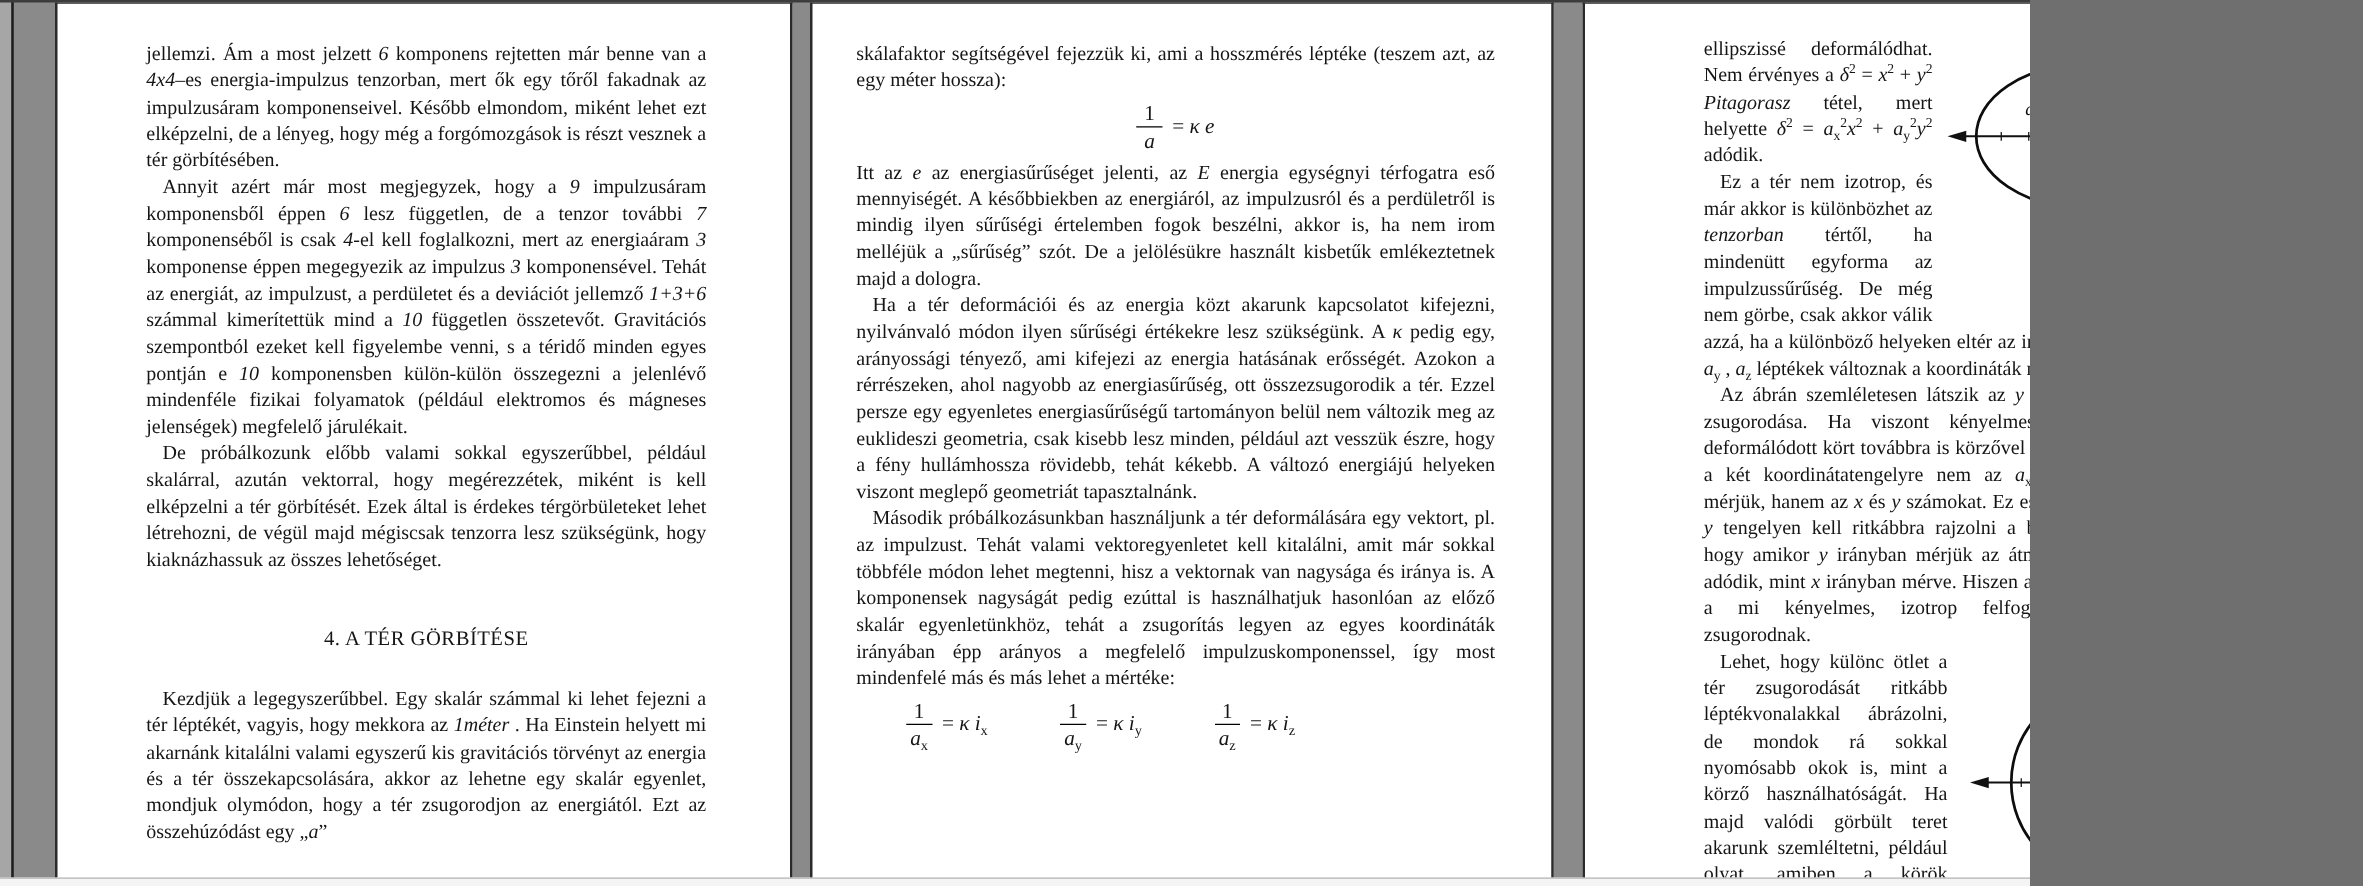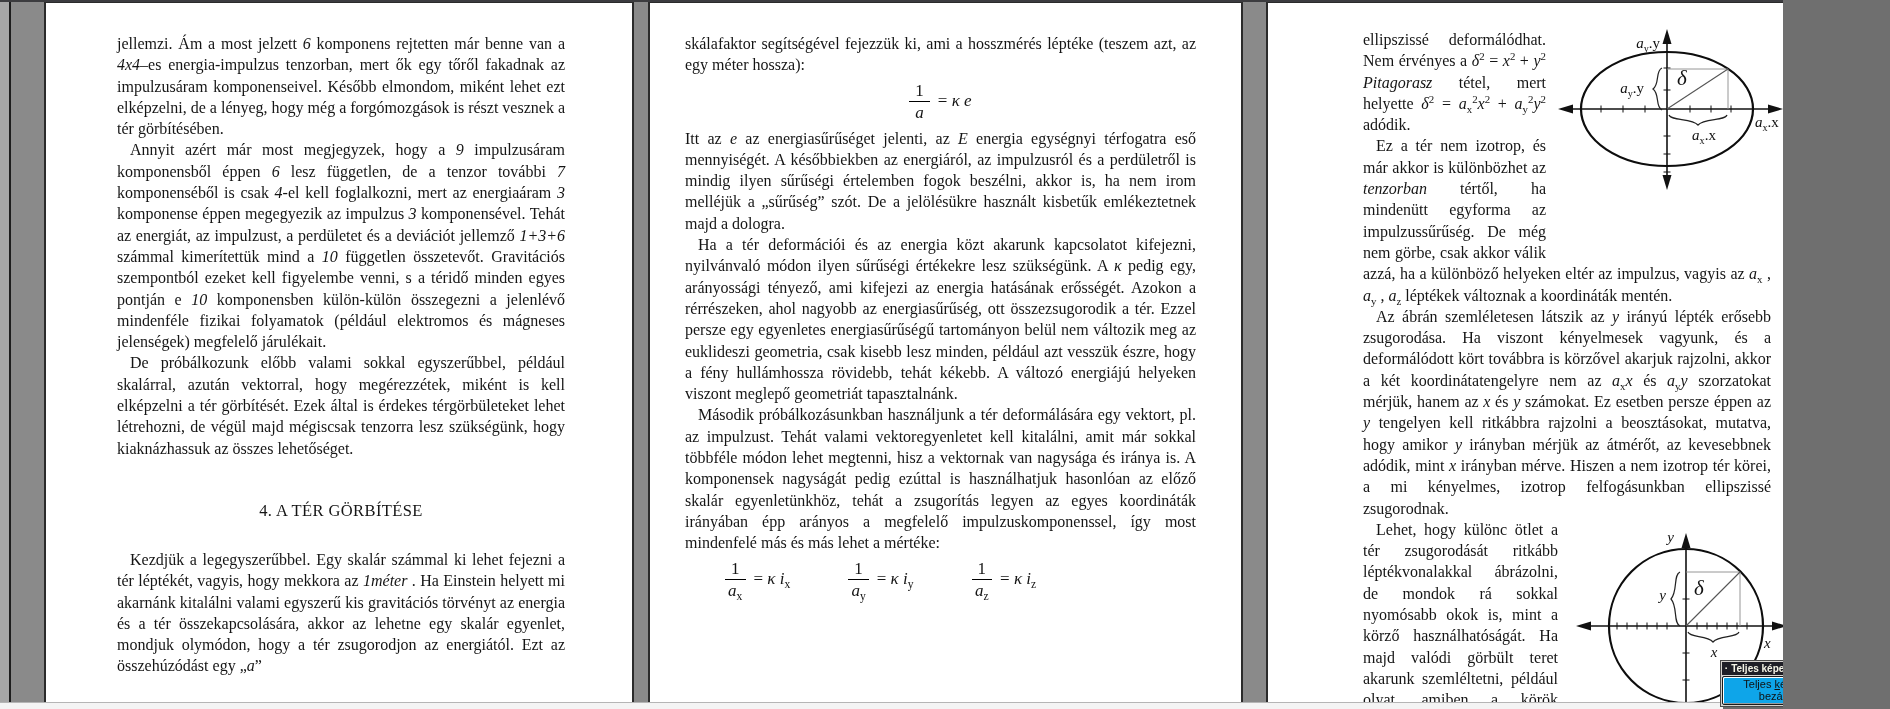--- a/index.html
+++ b/index.html
@@ -1,16 +1,16 @@
 <!DOCTYPE html>
 <html><head>
 <meta charset="utf-8">
 <style>
   html,body{margin:0;padding:0;background:#6f6f6f;}
-  #workspace{position:relative;width:1783px;height:709px;background:#8a8a8a;overflow:hidden;
+  #workspace{position:relative;width:1624px;height:709px;background:#8a8a8a;overflow:hidden;
              font-family:"Liberation Serif", serif;color:#151515;}
   .top-edge{position:absolute;top:0;left:0;right:0;height:2px;background:#3c3c3f;z-index:6;}
   .left-strip{position:absolute;left:0;top:0;bottom:0;width:9px;background:#a6a6a6;z-index:4;}
   .left-line{position:absolute;left:9px;top:0;bottom:0;width:2px;background:#1d1d1d;z-index:4;}
   .bottom-strip{position:absolute;left:0;right:0;bottom:0;height:6px;background:#f4f4f4;
                 border-top:1px solid #b5b5b5;z-index:7;}
 
   .page{position:absolute;top:2px;bottom:6px;background:#ffffff;border:2px solid #2b2b2b;
         border-top-width:1px;border-bottom:none;box-sizing:border-box;overflow:hidden;z-index:1;}
   #page1{left:44px;width:590px;}

